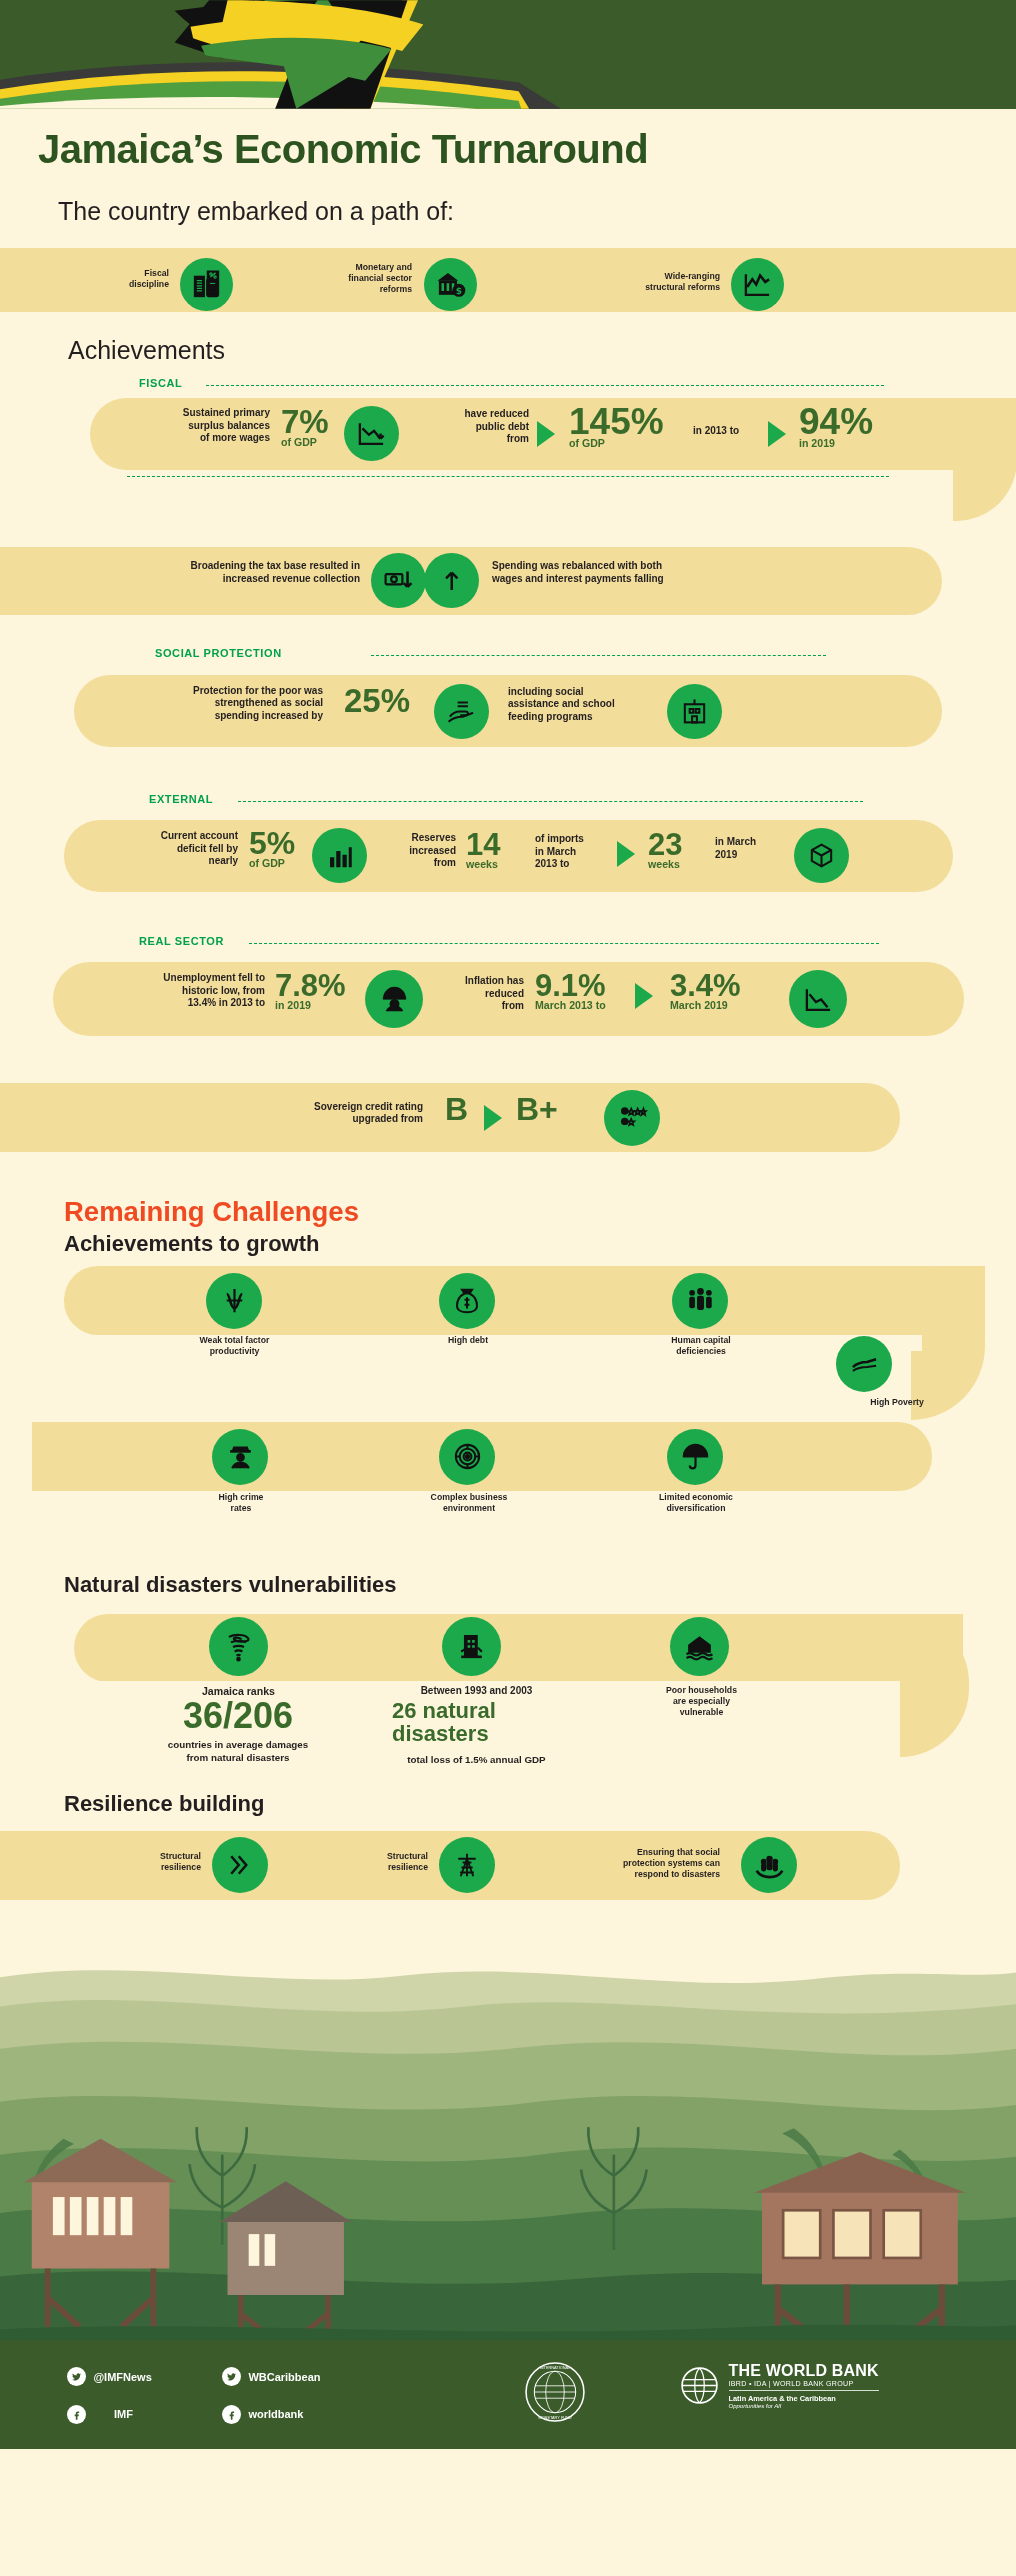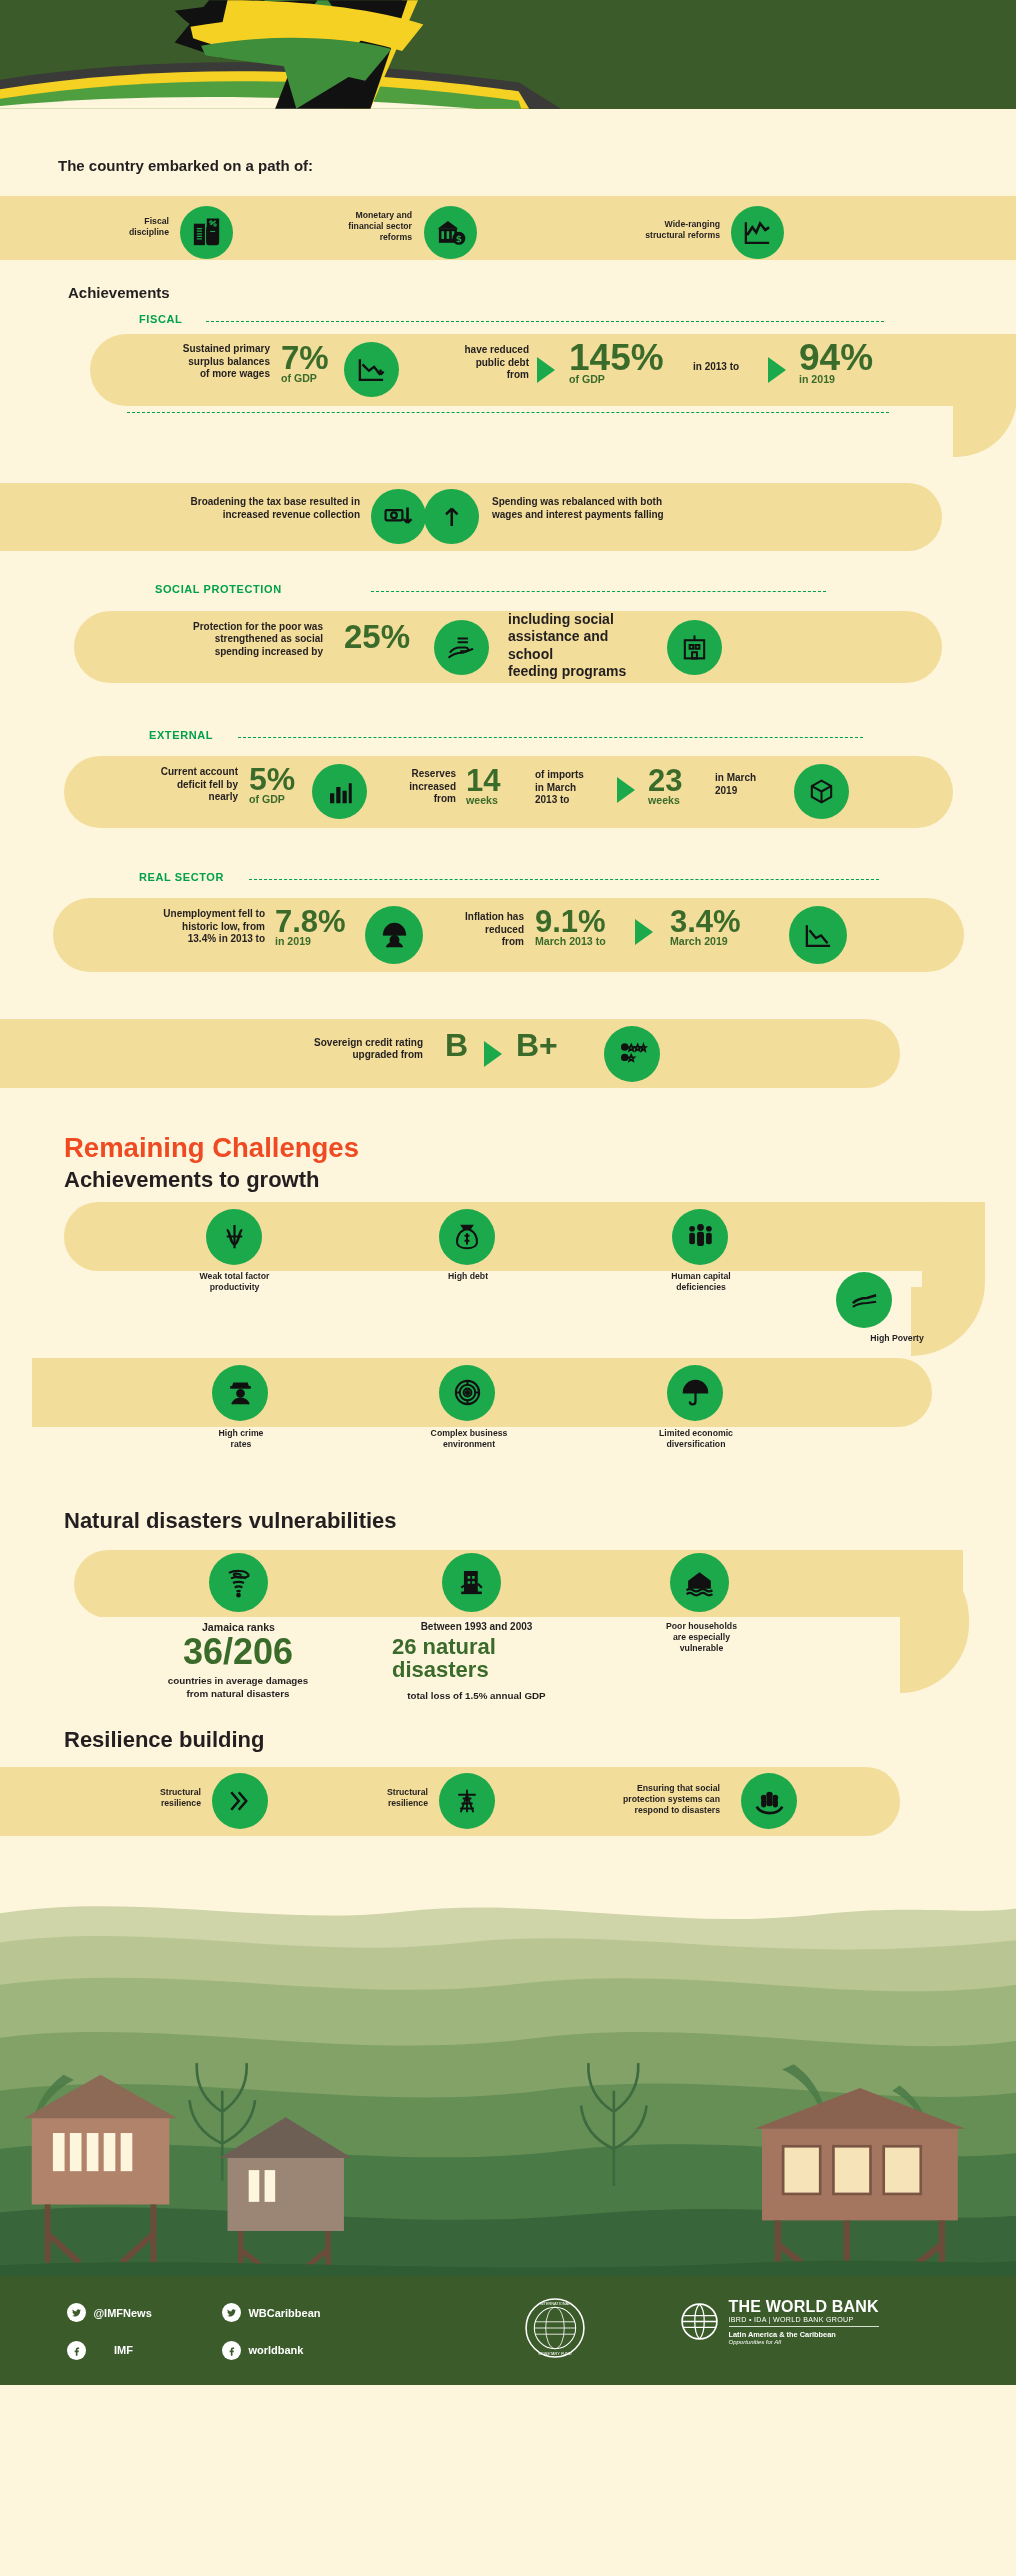--- a/index.html
+++ b/index.html
@@ -12,21 +12,21 @@
   .page { width:1016px; position:relative; overflow:hidden; background:#fdf6dd; }
 
   
   .flagband { position:relative; height:109px; background:#3b5c2a; overflow:hidden; }
   .flagband svg { position:absolute; left:0; top:0; }
 
   
   .titlewrap { padding:20px 0 0 38px; }
   h1.maintitle { font-size:40px; font-weight:bold; color:#2d5420; letter-spacing:-0.5px; line-height:1.0; }
   .subtitle { font-size:16.4px; font-weight:bold; color:#f04a23; line-height:1.25; margin-top:7.4px; }
-  .sectiontitle { font-size:15px; font-weight:bold; color:#231f20; margin:27.5px 0 0 58px; }
+  .sectiontitle { font-size:25px; font-weight:normal; color:#231f20; margin:27.5px 0 0 58px; }
   .sectiontitle.ind2 { margin-left:68px; }
   .redtitle { font-size:27.5px; font-weight:bold; color:#f04a23; margin:23px 0 0 64px; }
   .blacktitle { font-size:22px; font-weight:bold; color:#231f20; margin:3.2px 0 0 64px; }
 
   
   .track { position:absolute; background:#f2dd9a; }
   .trackwhite { position:absolute; background:#fdf6dd; }
   .rowband { position:relative; }
 
   
@@ -87,20 +87,21 @@
         <path d="M330 20 C 430 5, 520 0, 600 0 L 520 110 C 440 100, 380 70, 330 20 Z" fill="#111"></path>
         <path d="M360 50 C 470 30, 600 28, 700 52 L 640 130 C 540 108, 440 100, 365 72 Z" fill="#f5d123"></path>
         <path d="M380 86 C 500 64, 640 66, 740 92 L 690 152 C 580 126, 470 118, 388 104 Z" fill="#3f8e3c"></path>
         <path d="M430 0 C 560 0, 700 14, 800 46 L 760 96 C 650 64, 530 48, 420 44 Z" fill="#f5d123"></path>
       </g>
       <path d="M300 96 C 520 58, 760 62, 980 112 L 1010 205 L 230 205 Z" fill="#3a3a38" opacity="0"></path>
     </svg>
   </div>
 
   <div class="titlewrap">
+    <h1 class="maintitle">Jamaica’s Economic Turnaround</h1>
   </div>
 
   <div class="sectiontitle">The country embarked on a path of:</div>
 
   <div class="rowband" style="height:85px;margin-top:11.6px;">
     <div class="track" style="left:0;top:10.6px;width:1016px;height:64px;"></div>
 
     <div class="lbl r" style="left:79px;top:31px;width:90px;">
       <div>Fiscal</div>
       <div>discipline</div>
@@ -239,21 +240,21 @@
     <div class="bignum" style="left:344px;top:55px;font-size:33px;">
       <span>25%</span>
     </div>
     <div class="circ" style="left:434px;top:53px;width:55px;height:55px;">
       <svg width="31" height="31" viewBox="0 0 24 24" stroke="#111" fill="none" stroke-width="1.6">
         <path d="M3 16c2-3 5-4 8-4h4c1 0 2 .6 2 1.6S16 15 15 15h-4"></path>
         <path d="M2 20c3-3 7-4 11-4l8-3"></path>
         <path d="M9 5h8M9 8h8" stroke-width="1.5"></path>
       </svg>
     </div>
-    <div class="lbl l" style="left:508px;top:44px;width:148px;font-size:14px;">
+    <div class="lbl l" style="left:508px;top:55px;width:148px;font-size:10px;">
       <div>including social</div>
       <div>assistance and school</div>
       <div>feeding programs</div>
     </div>
     <div class="circ" style="left:667px;top:53px;width:55px;height:55px;">
       <svg width="29" height="29" viewBox="0 0 24 24" stroke="#111" fill="none" stroke-width="1.7">
         <rect x="4" y="6" width="16" height="15"></rect>
           <path d="M8 10h3v3H8zM13 10h3v3h-3zM10 16h4v5h-4z"></path>
         <path d="M12 2v4"></path>
       </svg>

